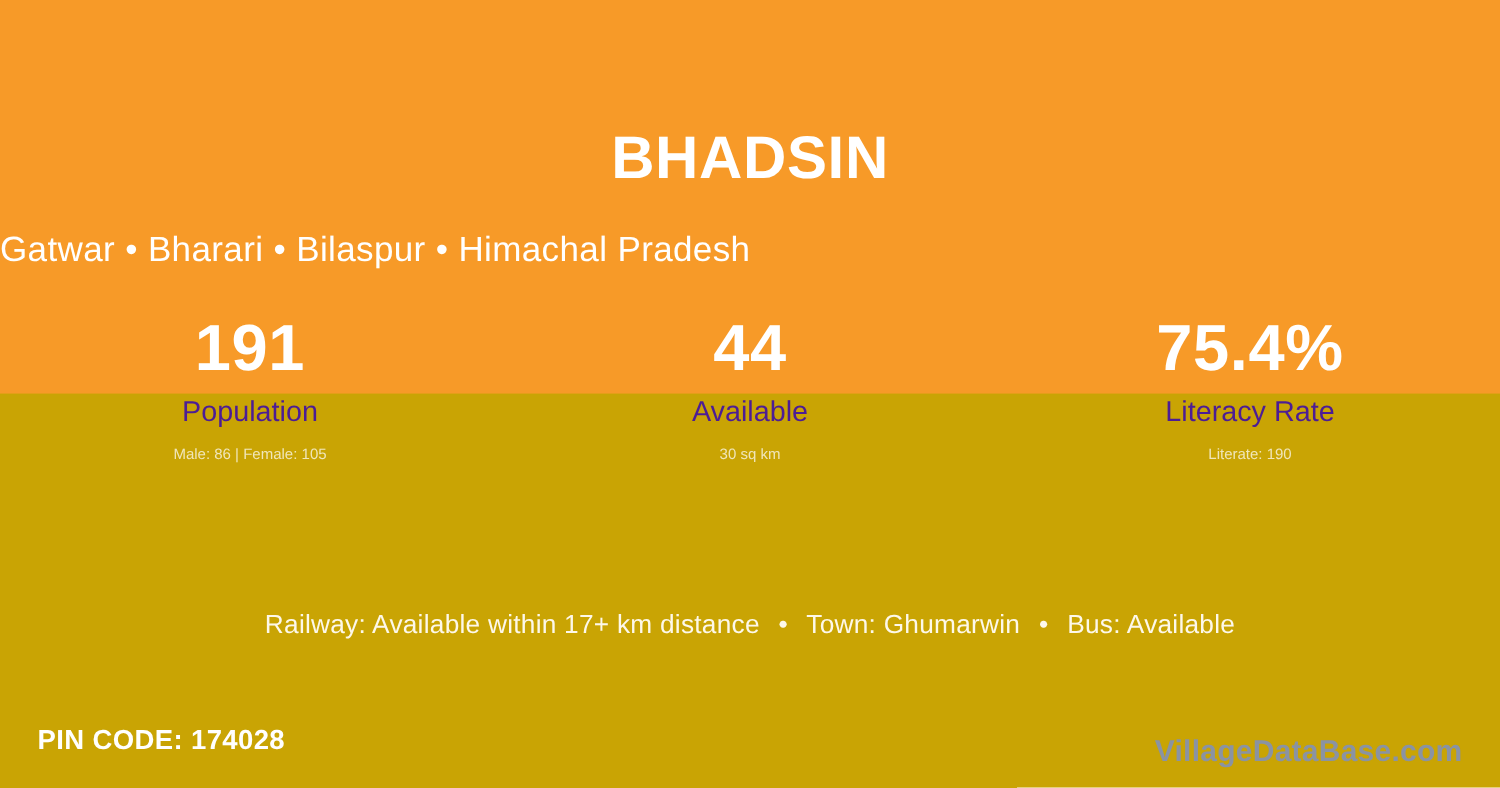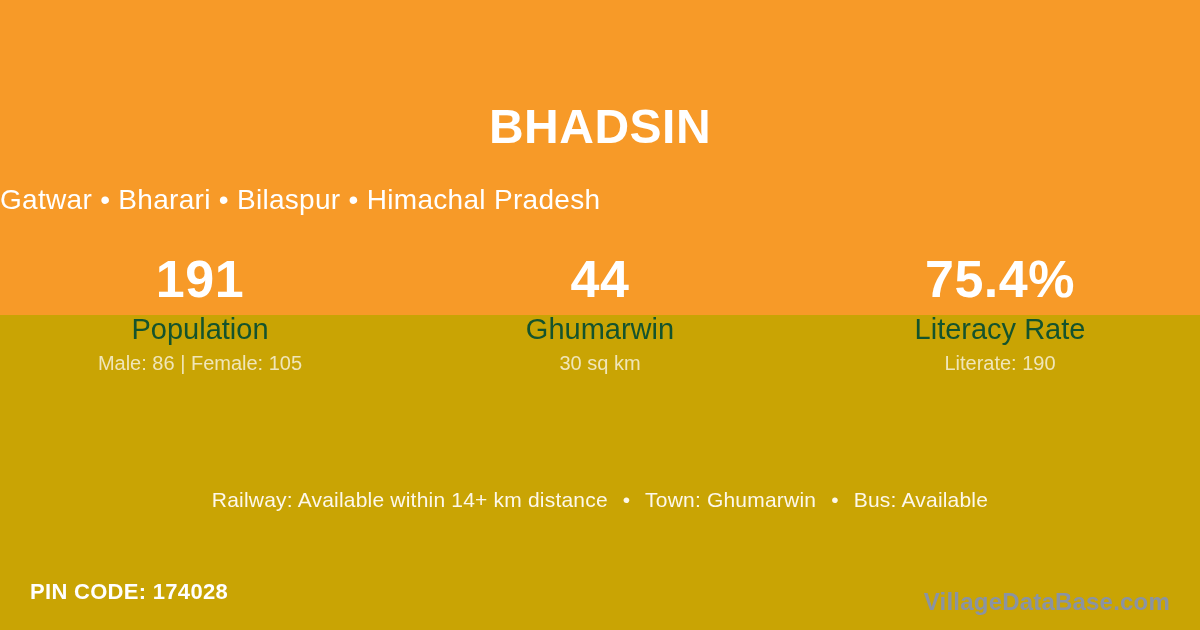--- a/index.html
+++ b/index.html
@@ -76,28 +76,28 @@
   }
   .stat-value {
     font-size: 52px;
     line-height: 62px;
     font-weight: bold;
     color: #ffffff;
     letter-spacing: 0.5px;
   }
   .stat-label {
     margin-top: 5px;
-    font-size: 29px;
+    font-size: 23px;
     line-height: 29px;
     font-weight: normal;
-    color: #14532d;
+    color: #4c1d95;
   }
   .stat-sub {
     margin-top: 9px;
-    font-size: 20px;
+    font-size: 12px;
     line-height: 20px;
     font-weight: normal;
     color: rgba(255, 255, 255, 0.72);
   }
 
   
   .info-line {
     position: absolute;
     left: 0;
     top: 486px;
@@ -151,34 +151,34 @@
   <div class="stats">
 
     <div class="stat">
       <div class="stat-value">191</div>
       <div class="stat-label">Population</div>
       <div class="stat-sub">Male: 86 | Female: 105</div>
     </div>
 
     <div class="stat">
       <div class="stat-value">44</div>
-      <div class="stat-label">Ghumarwin</div>
+      <div class="stat-label">Available</div>
       <div class="stat-sub">30 sq km</div>
     </div>
 
     <div class="stat">
       <div class="stat-value">75.4%</div>
       <div class="stat-label">Literacy Rate</div>
       <div class="stat-sub">Literate: 190</div>
     </div>
 
   </div>
 
   <div class="info-line">
-    <span>Railway: Available within 14+ km distance</span>
+    <span>Railway: Available within 17+ km distance</span>
     <span class="info-sep">•</span>
     <span>Town: Ghumarwin</span>
     <span class="info-sep">•</span>
     <span>Bus: Available</span>
   </div>
 
   <div class="pin-code">PIN CODE: 174028</div>
 
   <div class="brand">VillageDataBase.com</div>
 

